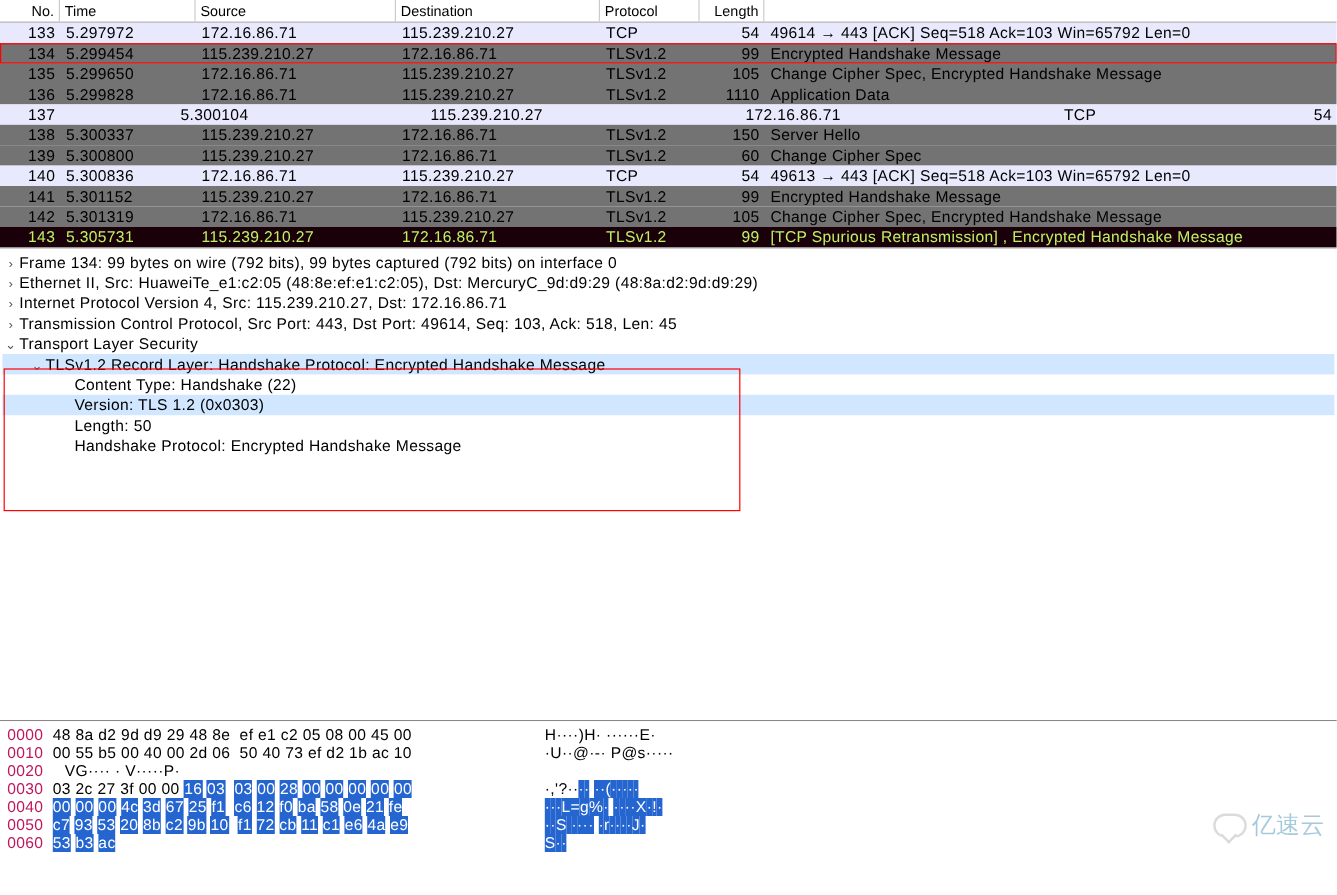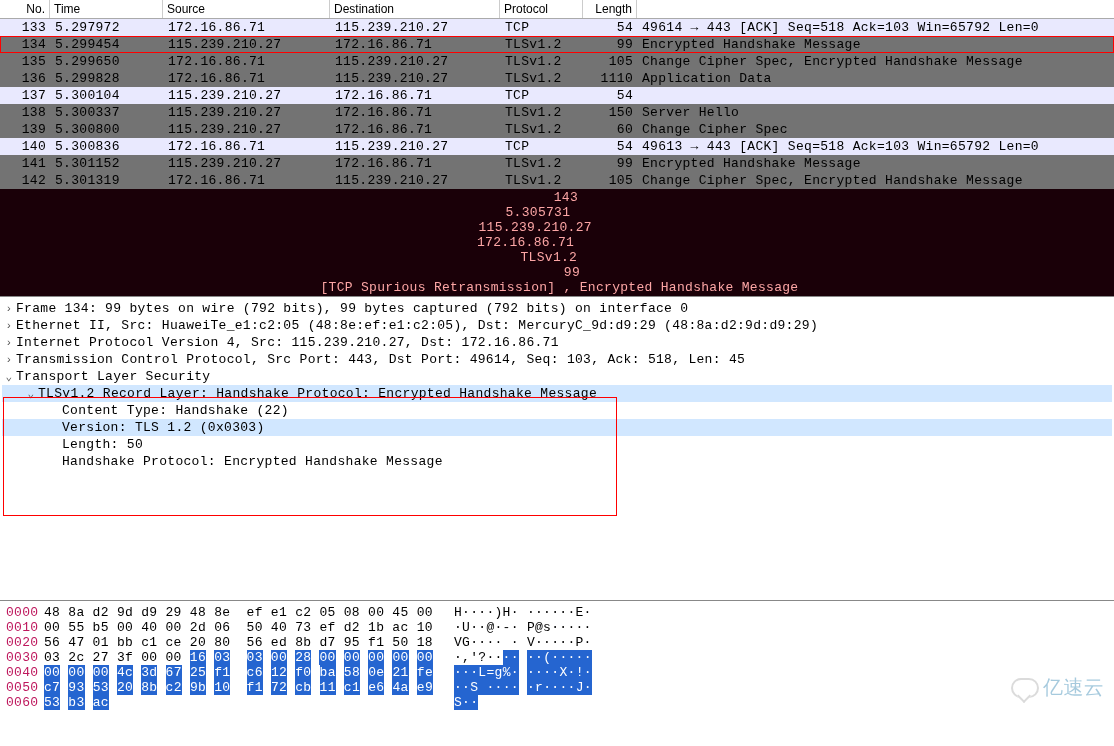--- a/index.html
+++ b/index.html
@@ -7,21 +7,21 @@
     margin: 0;
     font-family: Verdana, sans-serif;
     font-size: 12px;
     background: #fff;
     width: 1114px;
     height: 746px;
     display: flex;
     flex-direction: column;
     overflow: hidden;
   }
-  .mono { font-family: Liberation Mono, monospace; font-size: 13px; letter-spacing: 0.3px;}
+  .mono { font-family: Liberation Sans, sans-serif; font-size: 13px; letter-spacing: 0.3px; justify-content: space-between;}
   .packet-list {
     border-bottom: 1px solid #888;
     overflow: hidden;
   }
   .header-row {
     display: flex;
     background: #fff;
     font-family: Liberation Sans, sans-serif;
     font-size: 12px;
     border-bottom: 1px solid #aaa;
@@ -38,21 +38,21 @@
   }
   .col-no       { width: 50px;  text-align: right; padding-right: 4px; }
   .col-time     { width: 113px; padding-left: 5px;}
   .col-src      { width: 167px; padding-left:5px; }
   .col-dst      { width: 170px; padding-left:5px;}
   .col-proto    { width: 83px;  padding-left:5px;}
   .col-len      { width: 54px;  text-align: right; padding-right:4px;}
   .col-info     { flex: 1;      padding-left: 5px; overflow: hidden; text-overflow: clip;}
   .bg-light     { background: #e9e9fe; }
   .bg-tcp       { background: #737373; }
-  .bg-black     { background: #1a0008; color: #fca5a5; flex-direction: column; }
+  .bg-black     { background: #1a0008; color: #bef264; }
   .red-box      { outline: 1px solid red; outline-offset:-1px; }
 
   .details {
     flex: 1;
     padding: 3px 2px;
     overflow: hidden;
     border-bottom: 1px solid #888;
     position: relative;
   }
   .tree-row { display:flex; align-items:center; padding:1px 0; white-space:pre;}
@@ -119,21 +119,21 @@
   <div class="tree-row indent3 selected"><span>Version: TLS 1.2 (0x0303)</span></div>
   <div class="tree-row indent3"><span>Length: 50</span></div>
   <div class="tree-row indent3"><span>Handshake Protocol: Encrypted Handshake Message</span></div>
   <div class="details-redbox"></div>
 </div>
 
 <div class="bytes mono">
   <div id="byte-rows">
       <div class="byte-row"><span class="offset">0000</span><span class="hex">48 8a d2 9d d9 29 48 8e  ef e1 c2 05 08 00 45 00</span><span class="ascii">H····)H· ······E·</span></div>
       <div class="byte-row"><span class="offset">0010</span><span class="hex">00 55 b5 00 40 00 2d 06  50 40 73 ef d2 1b ac 10</span><span class="ascii">·U··@·-· P@s·····</span></div>
-      <div class="byte-row"><span class="offset">0020</span><span class="hex">56 47 01 bb c1 ce 20 80  56 ed 8b d7 95 f1 50 18</span><span class="ascii">VG···· · V·····P·</span></div>
+      <div class="byte-row"><span class="offset">0020</span><span class="ascii">VG···· · V·····P·</span></div>
       <div class="byte-row"><span class="offset">0030</span><span class="hex">03 2c 27 3f 00 00 <span class="hi">16</span> <span class="hi">03</span>  <span class="hi">03</span> <span class="hi">00</span> <span class="hi">28</span> <span class="hi">00</span> <span class="hi">00</span> <span class="hi">00</span> <span class="hi">00</span> <span class="hi">00</span></span><span class="ascii">·,'?··<span class="hi">·</span><span class="hi">·</span> <span class="hi">·</span><span class="hi">·</span><span class="hi">(</span><span class="hi">·</span><span class="hi">·</span><span class="hi">·</span><span class="hi">·</span><span class="hi">·</span></span></div>
       <div class="byte-row"><span class="offset">0040</span><span class="hex"><span class="hi">00</span> <span class="hi">00</span> <span class="hi">00</span> <span class="hi">4c</span> <span class="hi">3d</span> <span class="hi">67</span> <span class="hi">25</span> <span class="hi">f1</span>  <span class="hi">c6</span> <span class="hi">12</span> <span class="hi">f0</span> <span class="hi">ba</span> <span class="hi">58</span> <span class="hi">0e</span> <span class="hi">21</span> <span class="hi">fe</span></span><span class="ascii"><span class="hi">·</span><span class="hi">·</span><span class="hi">·</span><span class="hi">L</span><span class="hi">=</span><span class="hi">g</span><span class="hi">%</span><span class="hi">·</span> <span class="hi">·</span><span class="hi">·</span><span class="hi">·</span><span class="hi">·</span><span class="hi">X</span><span class="hi">·</span><span class="hi">!</span><span class="hi">·</span></span></div>
       <div class="byte-row"><span class="offset">0050</span><span class="hex"><span class="hi">c7</span> <span class="hi">93</span> <span class="hi">53</span> <span class="hi">20</span> <span class="hi">8b</span> <span class="hi">c2</span> <span class="hi">9b</span> <span class="hi">10</span>  <span class="hi">f1</span> <span class="hi">72</span> <span class="hi">cb</span> <span class="hi">11</span> <span class="hi">c1</span> <span class="hi">e6</span> <span class="hi">4a</span> <span class="hi">e9</span></span><span class="ascii"><span class="hi">·</span><span class="hi">·</span><span class="hi">S</span><span class="hi"> </span><span class="hi">·</span><span class="hi">·</span><span class="hi">·</span><span class="hi">·</span> <span class="hi">·</span><span class="hi">r</span><span class="hi">·</span><span class="hi">·</span><span class="hi">·</span><span class="hi">·</span><span class="hi">J</span><span class="hi">·</span></span></div>
       <div class="byte-row"><span class="offset">0060</span><span class="hex"><span class="hi">53</span> <span class="hi">b3</span> <span class="hi">ac</span></span><span class="ascii"><span class="hi">S</span><span class="hi">·</span><span class="hi">·</span></span></div>
     </div>
   <div class="watermark">
     <span class="bubble"></span>
     <span>亿速云</span>
   </div>
 </div>

